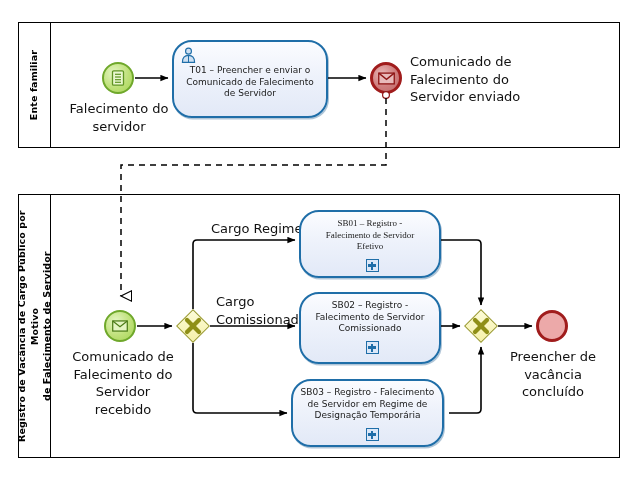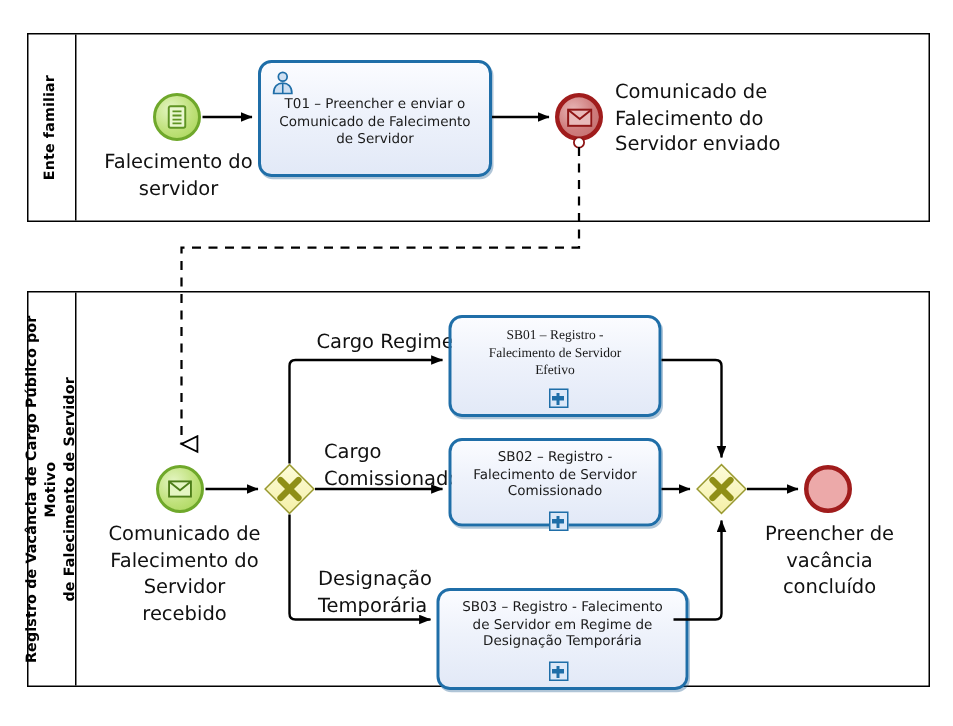--- a/index.html
+++ b/index.html
@@ -17,21 +17,21 @@
   
   .ev{position:absolute;border-radius:50%;box-sizing:border-box;display:flex;
       align-items:center;justify-content:center;}
   .ev-start{width:32px;height:32px;border:2.2px solid #6fa82b;
             background:radial-gradient(circle at 35% 32%, #e4f5c2 0%, #bfe17a 55%, #a5d454 100%);}
   .ev-end-msg{width:32px;height:32px;border:3px solid #a01c1c;
             background:radial-gradient(circle at 35% 32%, #e8b6b6 0%, #cf7d7d 55%, #c06c6c 100%);}
   .ev-end-plain{width:32px;height:32px;border:3px solid #a01c1c;background:#eca9a9;}
 
   
-  .task{position:absolute;box-sizing:border-box;border:2.2px solid #1f6ea8;border-radius:9px;
+  .task{position:absolute;box-sizing:border-box;border:2.2px solid #1f6ea8;border-radius:20px;
         background:linear-gradient(180deg,#fbfcff 0%,#eef2fb 45%,#e2e9f7 100%);
         box-shadow:1px 1.5px 0 rgba(30,90,140,.35);}
   .task-label{position:absolute;left:4px;right:4px;font-size:9px;color:#1a1a1a;
               text-align:center;line-height:1.3;white-space:pre-line;}
   .sub-plus{position:absolute;width:13px;height:13px;border:1.3px solid #1f6ea8;background:#dce8f8;
             box-sizing:border-box;display:flex;align-items:center;justify-content:center;}
   .sub-plus::before{content:"";position:absolute;width:8px;height:2.2px;background:#1f6ea8;}
   .sub-plus::after{content:"";position:absolute;width:2.2px;height:8px;background:#1f6ea8;}
 
   
@@ -114,38 +114,36 @@
     <div class="dia"></div>
     <svg class="xm" viewBox="0 0 34 34">
       <line x1="11" y1="11" x2="23" y2="23" stroke="#8f8f17" stroke-width="4.2" stroke-linecap="round"></line>
       <line x1="23" y1="11" x2="11" y2="23" stroke="#8f8f17" stroke-width="4.2" stroke-linecap="round"></line>
     </svg>
   </div>
 
   <div class="lbl lbl-l" style="left:211px;top:220px;width:98px;">Cargo Regime</div>
   <div class="lbl lbl-l" style="left:216px;top:293px;width:90px;">Cargo
 Comissionado</div>
-  <div class="lbl lbl-l" style="left:212px;top:378px;width:86px;">Designação
-Temporária</div>
 
   <div class="task" style="left:299px;top:210px;width:142px;height:68px;font-family:Liberation Serif, serif;">
     <div class="task-label" style="top:6px;">SB01 – Registro -
 Falecimento de Servidor
 Efetivo</div>
     <div class="sub-plus" style="left:64.5px;top:47px;"></div>
   </div>
 
-  <div class="task" style="left:299px;top:292px;width:142px;height:59px;">
+  <div class="task" style="left:299px;top:292px;width:142px;height:72px;">
     <div class="task-label" style="top:6px;">SB02 – Registro -
 Falecimento de Servidor
 Comissionado</div>
     <div class="sub-plus" style="left:64.5px;top:47px;"></div>
   </div>
 
-  <div class="task" style="left:291px;top:392px;width:168px;height:68px;">
+  <div class="task" style="left:291px;top:379px;width:153px;height:68px;">
     <div class="task-label" style="top:6px;">SB03 – Registro - Falecimento
 de Servidor em Regime de
 Designação Temporária</div>
     <div class="sub-plus" style="left:72.5px;top:47px;"></div>
   </div>
 
   <div class="gw" style="left:464px;top:309px;">
     <div class="dia"></div>
     <svg class="xm" viewBox="0 0 34 34">
       <line x1="11" y1="11" x2="23" y2="23" stroke="#8f8f17" stroke-width="4.2" stroke-linecap="round"></line>

